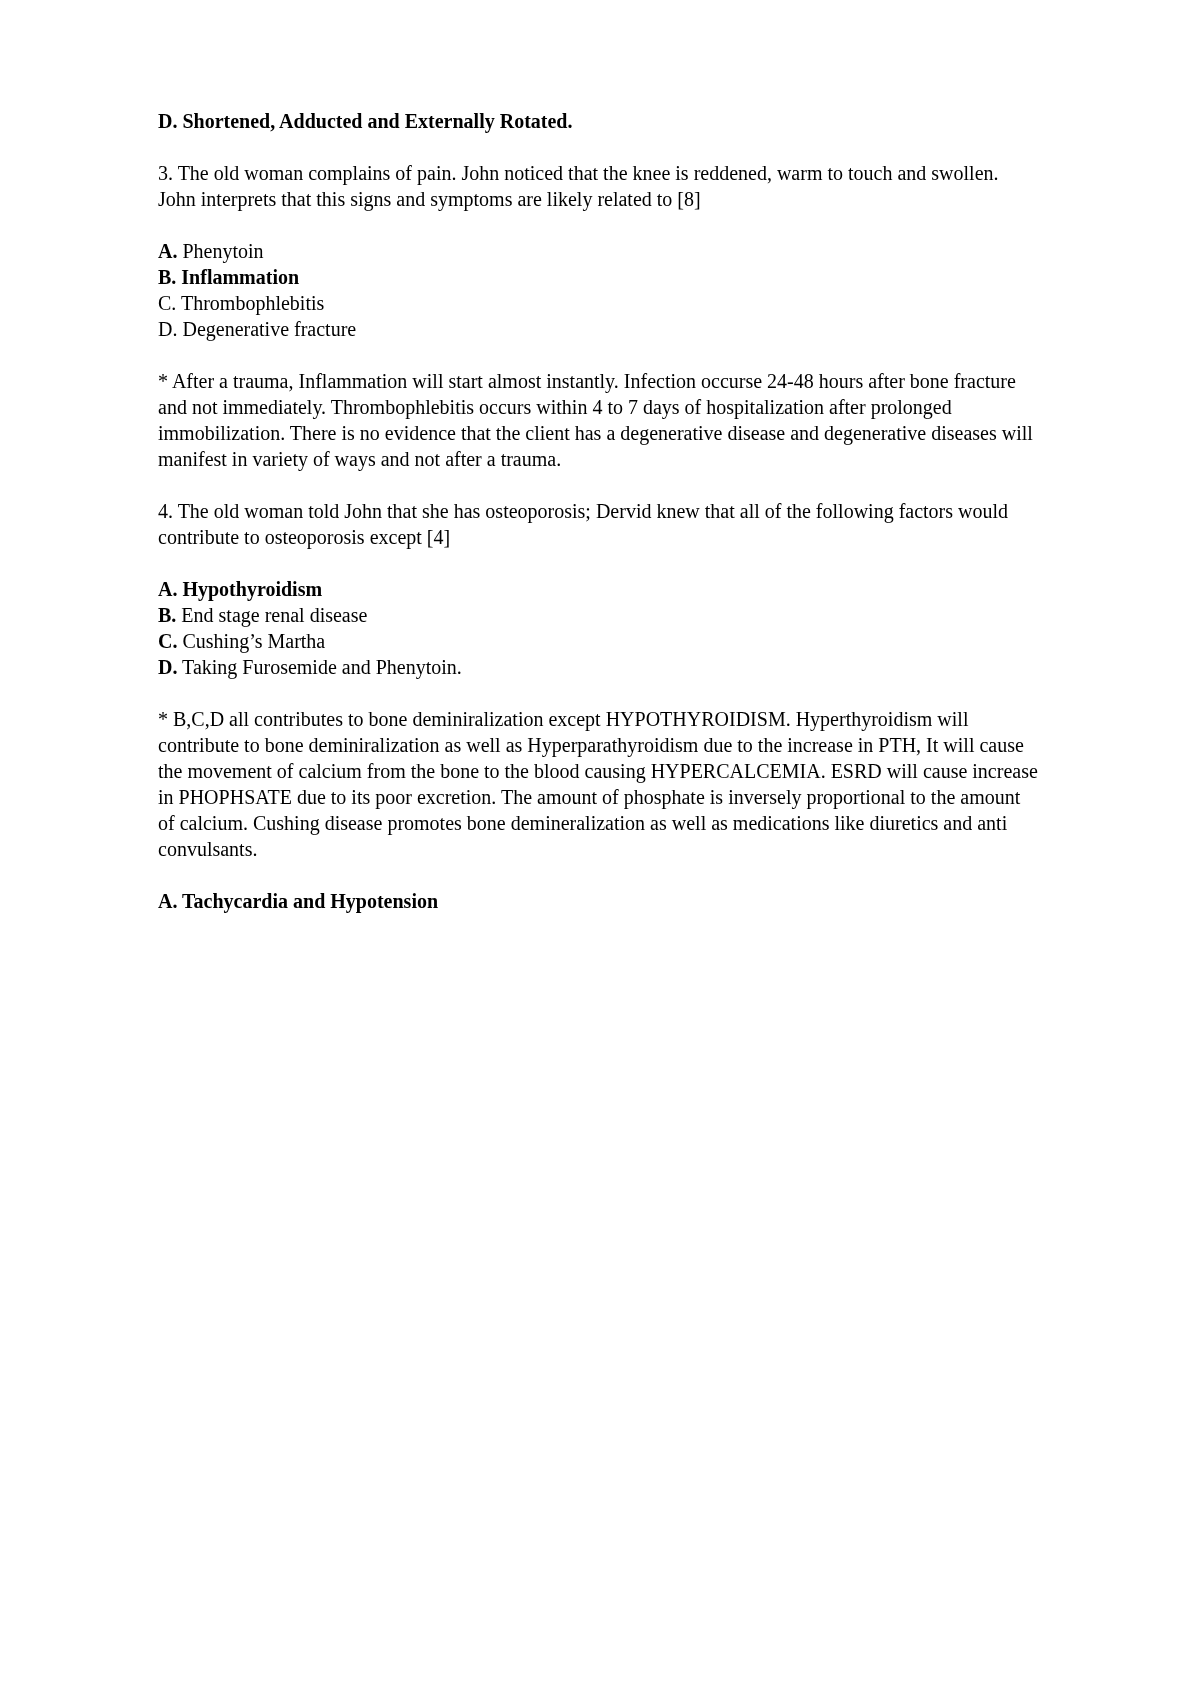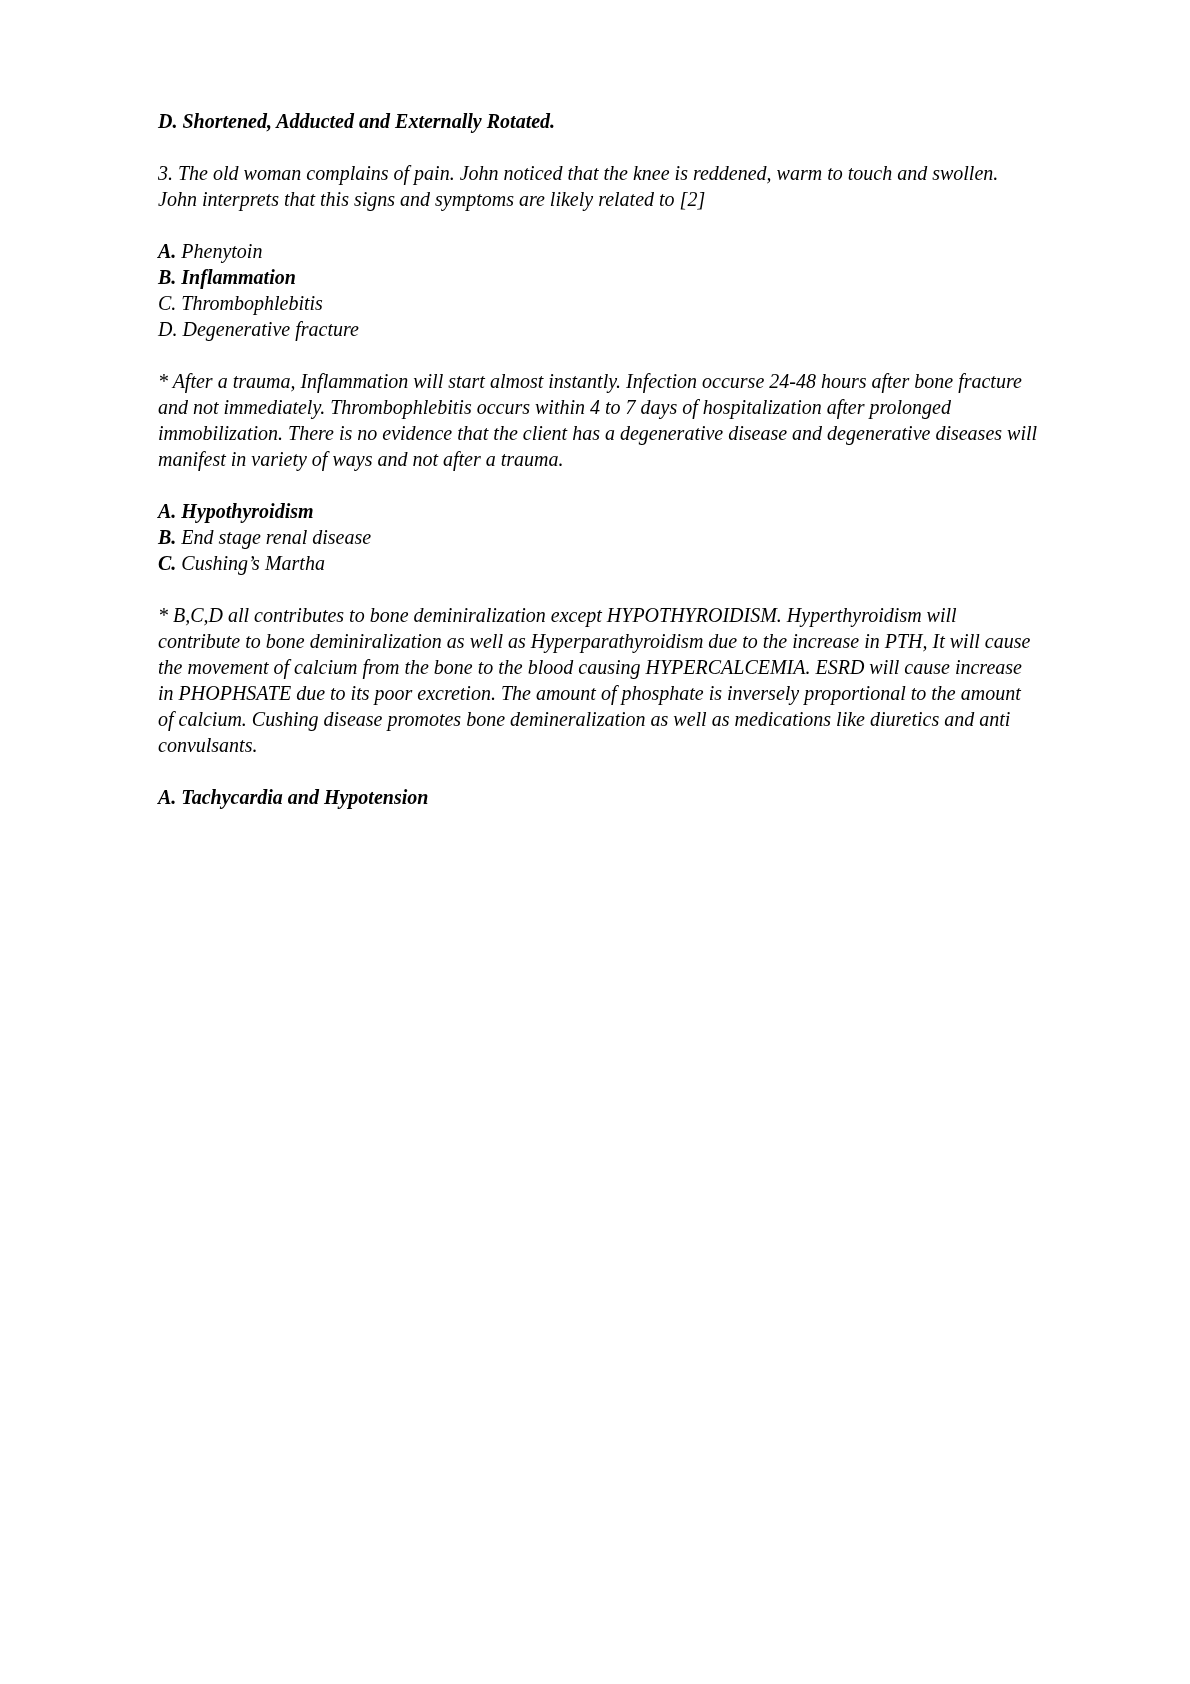--- a/index.html
+++ b/index.html
@@ -18,45 +18,46 @@
   .doc {
     position: absolute;
     left: 158px;
     top: 108px;
     width: 880px;
     font-size: 20px;
     line-height: 26px;
   }
   .block {
     margin: 0 0 26px 0;
-    font-style: italic;
   }
   .block:last-child {
     margin-bottom: 4px;
   }
   .bold {
     font-weight: bold;
   }
   .option-line {
     
   }
 </style>
 </head>
 <body>
 
 <div class="doc" id="doc">
     <div class="block paragraph"><span class="bold">D. Shortened, Adducted and Externally Rotated.</span></div>
-    <div class="block paragraph"><span>3. The old woman complains of pain. John noticed that the knee is reddened, warm to touch and swollen. John interprets that this signs and symptoms are likely related to [2]</span></div>
+    <div class="block paragraph"><span>3. The old woman complains of pain. John noticed that the knee is reddened, warm to touch and swollen. John interprets that this signs and symptoms are likely related to [8]</span></div>
     <div class="block options">
       <div class="option-line"><span class="bold">A.</span><span> Phenytoin</span></div>
       <div class="option-line"><span class="bold">B. Inflammation</span></div>
       <div class="option-line"><span>C. Thrombophlebitis</span></div>
       <div class="option-line"><span>D. Degenerative fracture</span></div>
     </div>
     <div class="block paragraph"><span>* After a trauma, Inflammation will start almost instantly. Infection occurse 24-48 hours after bone fracture and not immediately. Thrombophlebitis occurs within 4 to 7 days of hospitalization after prolonged immobilization. There is no evidence that the client has a degenerative disease and degenerative diseases will manifest in variety of ways and not after a trauma.</span></div>
+    <div class="block paragraph"><span>4. The old woman told John that she has osteoporosis; Dervid knew that all of the following factors would contribute to osteoporosis except [4]</span></div>
     <div class="block options">
       <div class="option-line"><span class="bold">A. Hypothyroidism</span></div>
       <div class="option-line"><span class="bold">B.</span><span> End stage renal disease</span></div>
       <div class="option-line"><span class="bold">C.</span><span> Cushing’s Martha</span></div>
+      <div class="option-line"><span class="bold">D.</span><span> Taking Furosemide and Phenytoin.</span></div>
     </div>
     <div class="block paragraph"><span>* B,C,D all contributes to bone deminiralization except HYPOTHYROIDISM. Hyperthyroidism will contribute to bone deminiralization as well as Hyperparathyroidism due to the increase in PTH, It will cause the movement of calcium from the bone to the blood causing HYPERCALCEMIA. ESRD will cause increase in PHOPHSATE due to its poor excretion. The amount of phosphate is inversely proportional to the amount of calcium. Cushing disease promotes bone demineralization as well as medications like diuretics and anti convulsants.</span></div>
     <div class="block paragraph"><span class="bold">A. Tachycardia and Hypotension</span></div>
   </div>
 
 </body></html>

